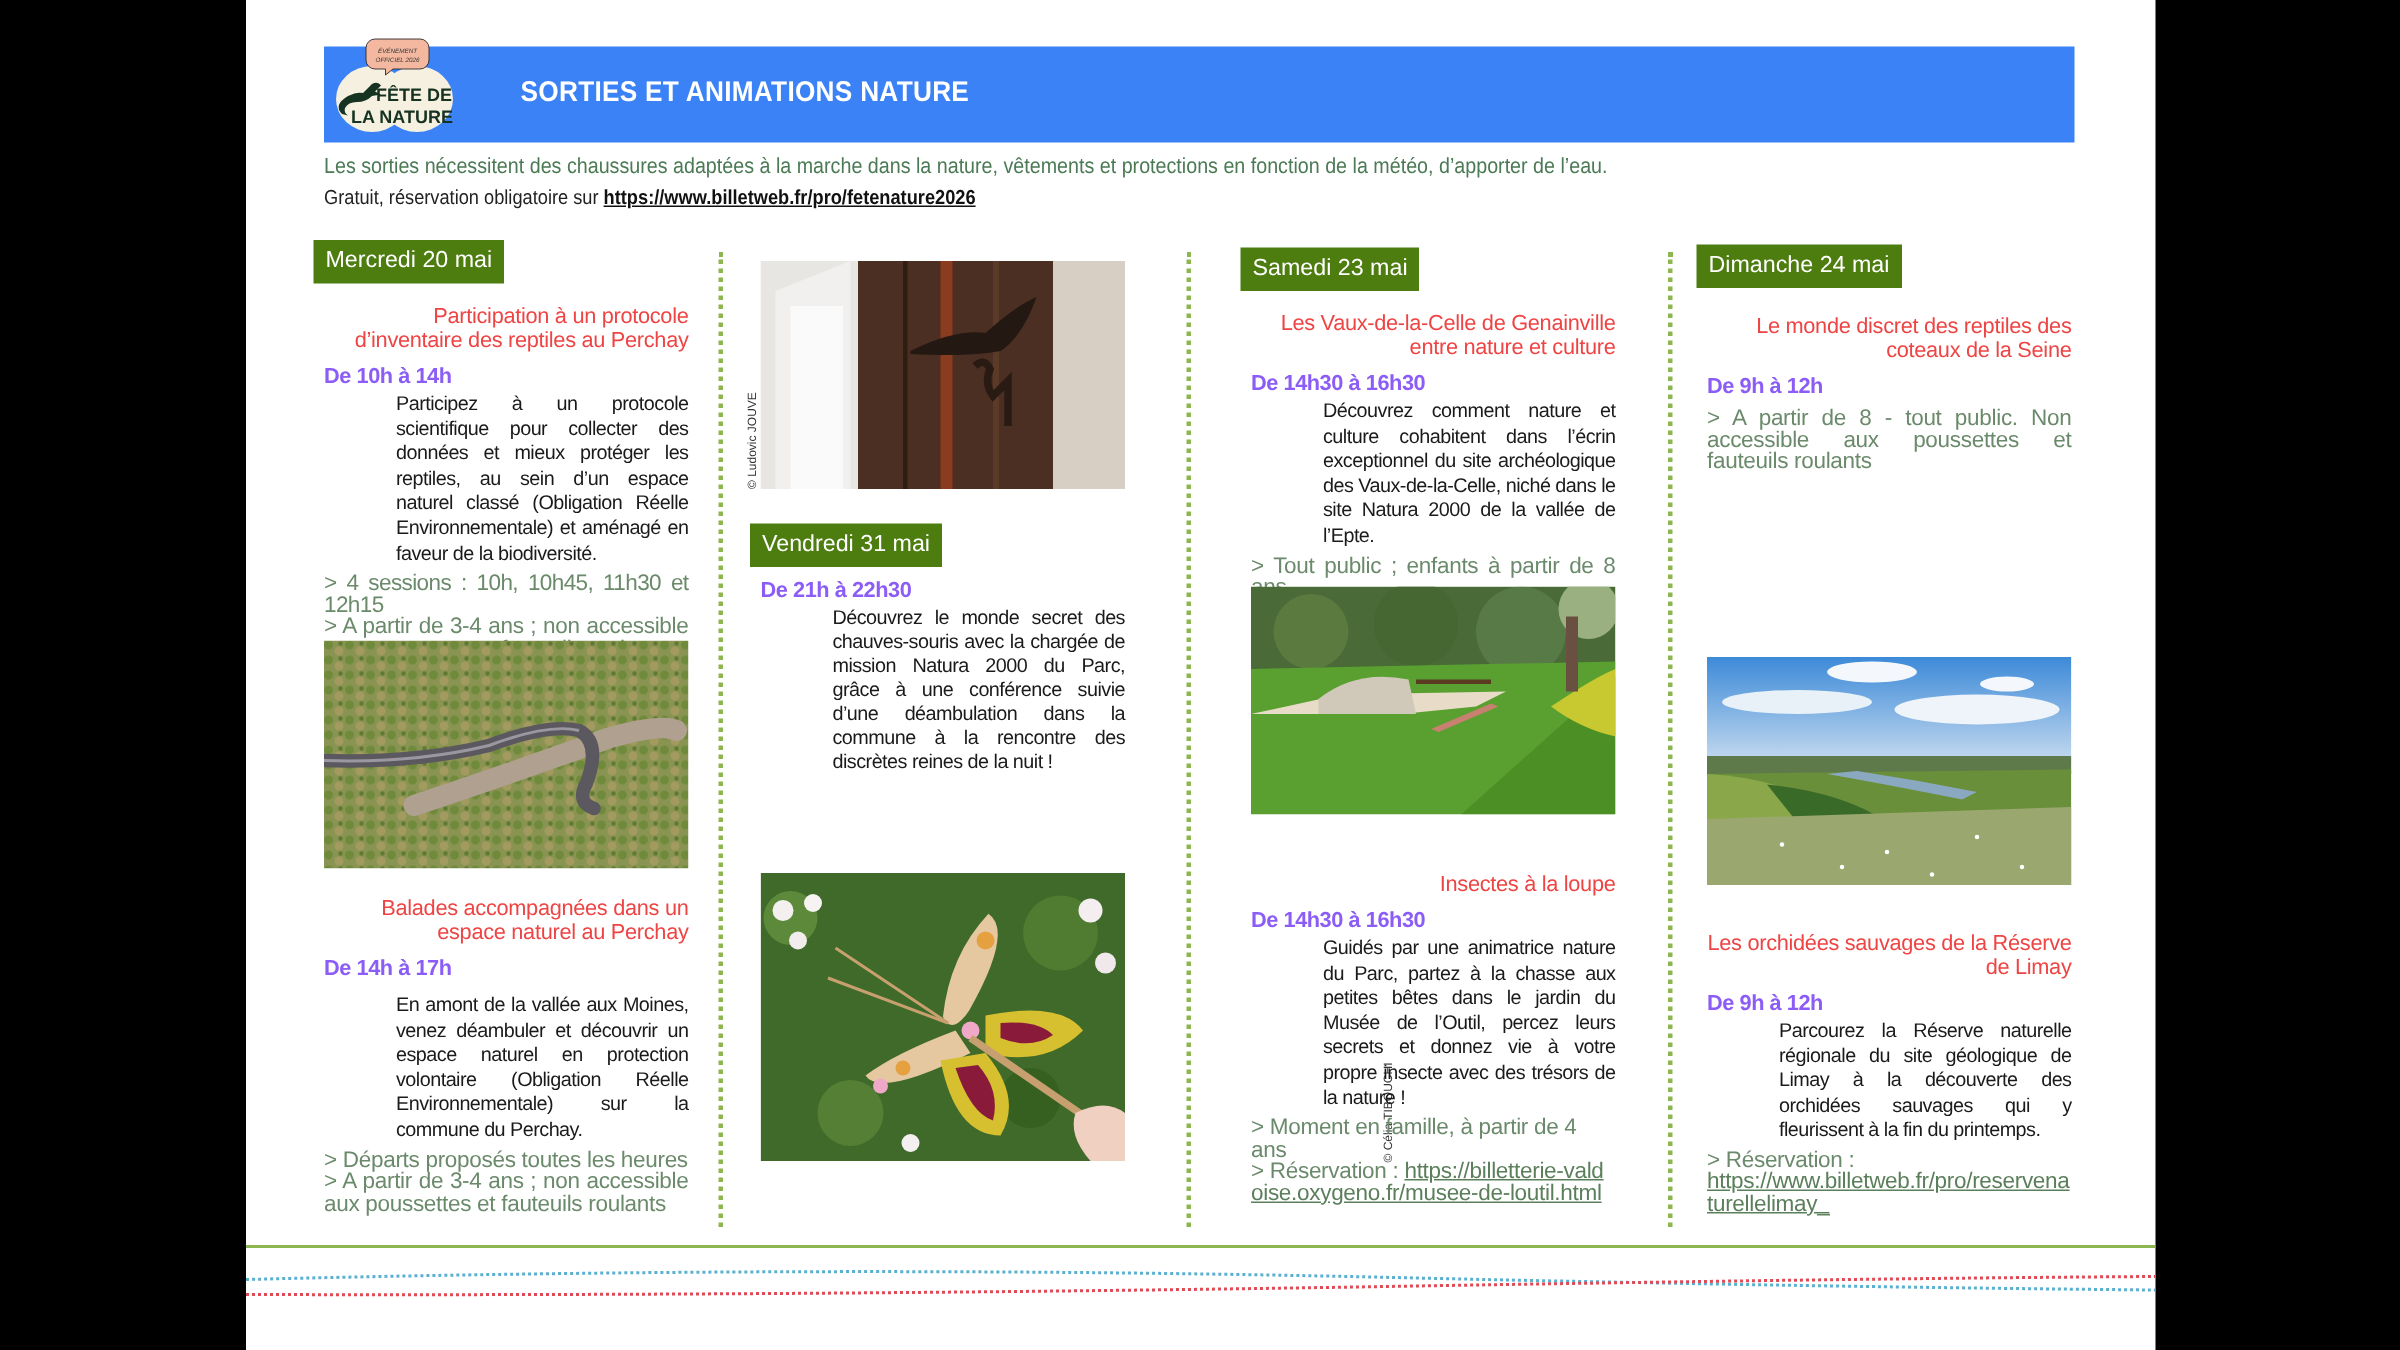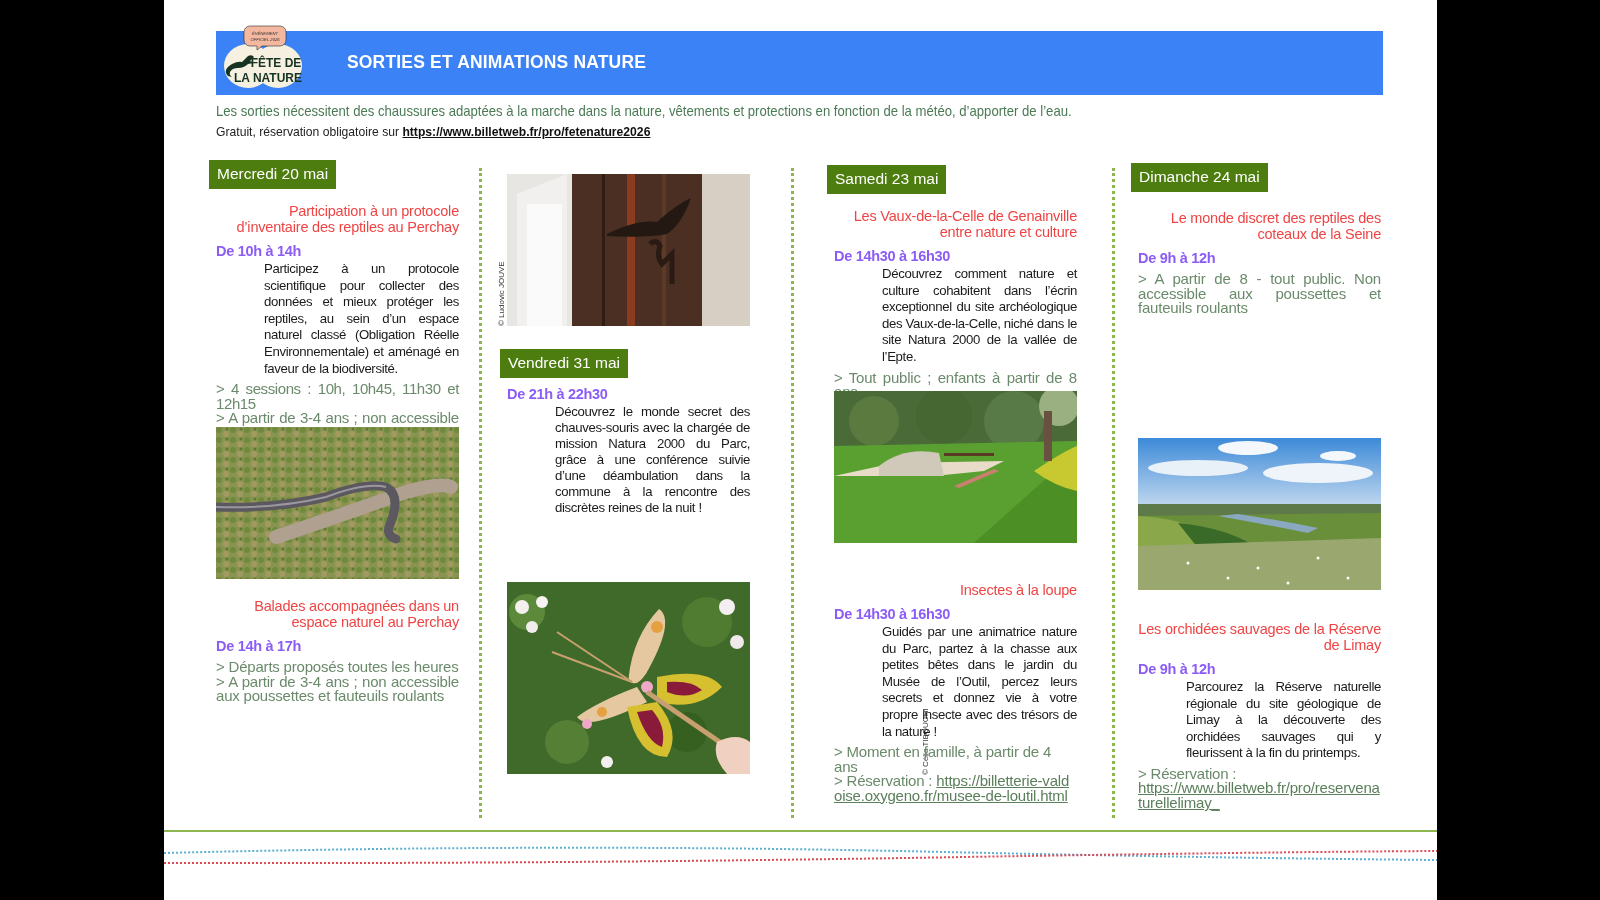--- a/index.html
+++ b/index.html
@@ -130,20 +130,21 @@
       <path d="M60 110 Q120 90 190 65 Q225 55 235 60" stroke="#b0a090" stroke-width="14" fill="none" stroke-linecap="round"></path>
       <path d="M0 80 Q60 82 110 70 Q150 55 170 60 Q185 68 175 95 Q168 108 180 112" stroke="#5c5860" stroke-width="9" fill="none" stroke-linecap="round"></path>
       <path d="M0 80 Q60 82 110 70 Q150 55 170 60" stroke="#9b97a0" stroke-width="2" fill="none"></path>
     </svg>
   </div>
 
   <div class="col" style="left:45px; top:598px; width:250px;">
     <div style="padding-left:7px; width:243px;">
       <div class="ev-title" style="margin-top:0">Balades accompagnées dans un espace naturel au Perchay</div>
       <div class="ev-time">De 14h à 17h</div>
+      <div class="ev-desc" style="margin-top:7px">En amont de la vallée aux Moines, venez déambuler et découvrir un espace naturel en protection volontaire (Obligation Réelle Environnementale) sur la commune du Perchay.</div>
       <div class="ev-note">
         <div>&gt; Départs proposés toutes les heures</div>
         <div>&gt; A partir de 3-4 ans ; non accessible aux poussettes et fauteuils roulants</div>
       </div>
     </div>
   </div>
 
   <div class="photo" style="left:343px; top:174px;">
     <svg width="243" height="152" viewBox="0 0 243 152">
       <rect width="243" height="152" fill="#dcd6cc"></rect>

